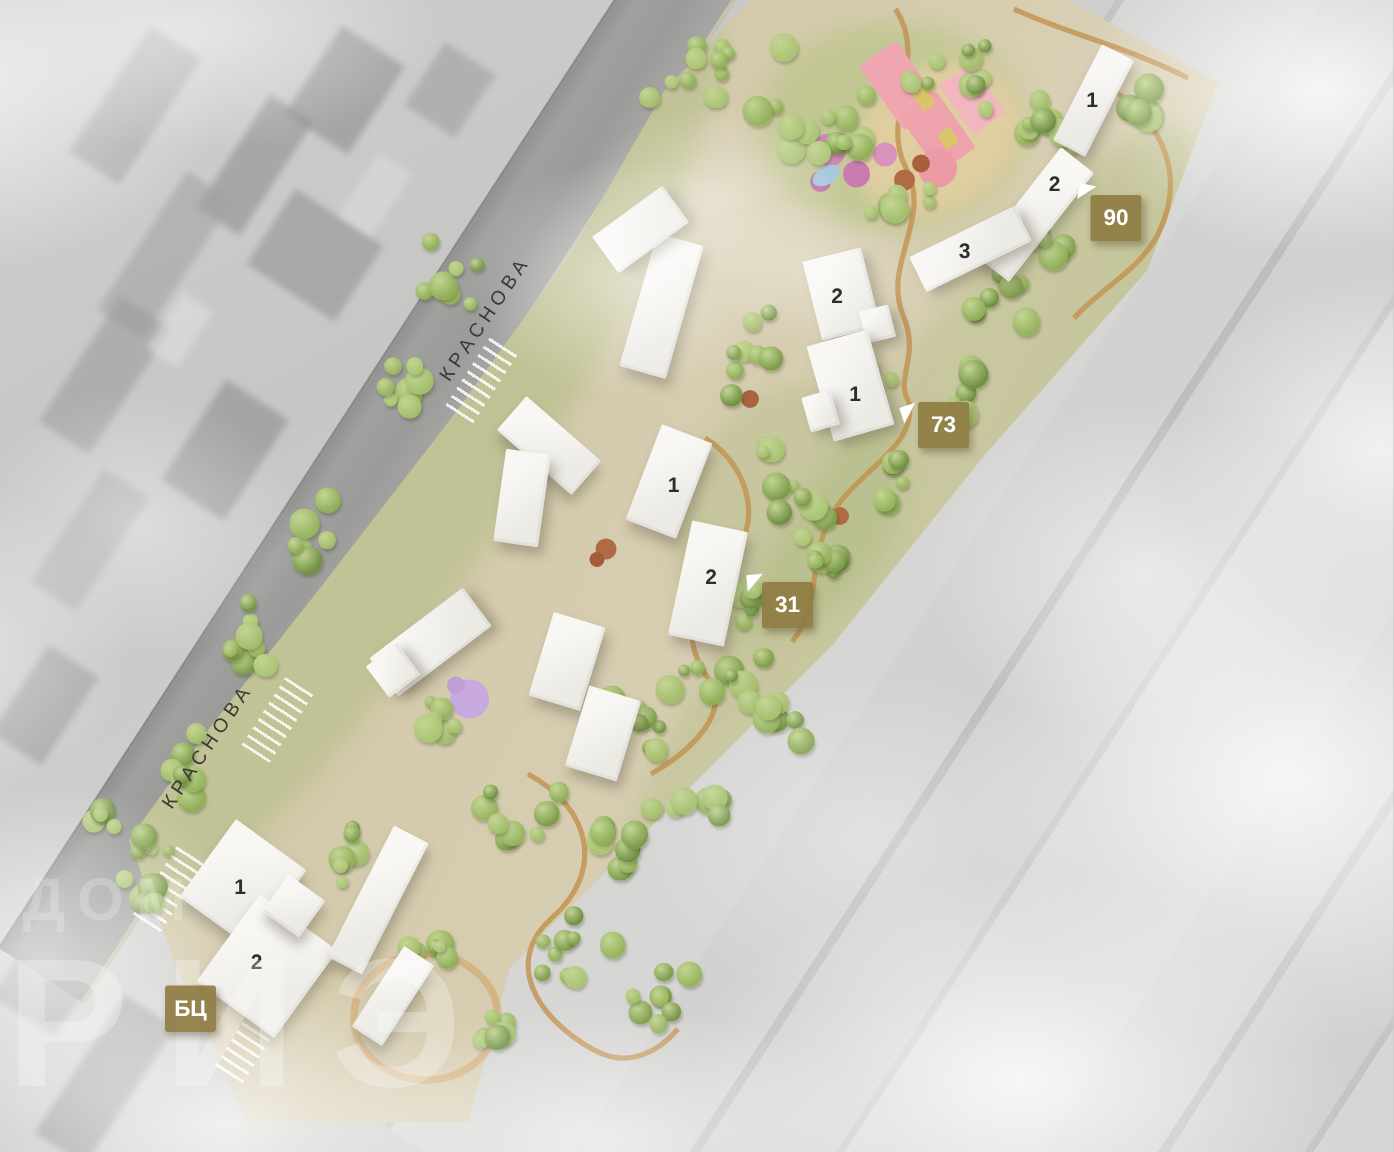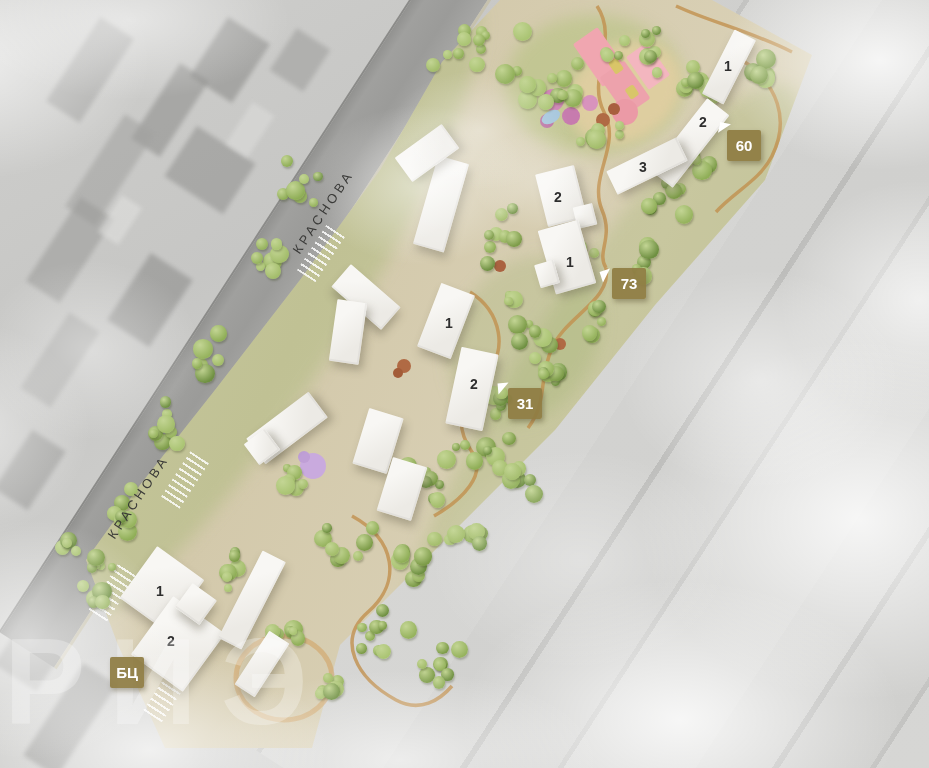--- a/index.html
+++ b/index.html
@@ -429,29 +429,30 @@
   <div class="unit" style="left:643px;top:167px;">3</div>
   <div class="unit" style="left:558px;top:197px;">2</div>
   <div class="unit" style="left:570px;top:262px;">1</div>
   <div class="unit" style="left:449px;top:323px;">1</div>
   <div class="unit" style="left:474px;top:384px;">2</div>
   <div class="unit" style="left:160px;top:591px;">1</div>
   <div class="unit" style="left:171px;top:641px;">2</div>
 
   <div class="badge" style="left:727px;top:130px;">
     <div class="ptr" style="left:-8px;top:-7px;transform:rotate(12deg);"></div>
-    <span>60</span>
+    <span>90</span>
   </div>
   <div class="badge" style="left:612px;top:268px;">
     <div class="ptr" style="left:-11px;top:2px;transform:rotate(-18deg);"></div>
     <span>73</span>
   </div>
   <div class="badge" style="left:508px;top:388px;">
     <div class="ptr" style="left:-10px;top:-5px;transform:rotate(-5deg);"></div>
     <span>31</span>
   </div>
   <div class="badge" style="left:110px;top:657px;">
     <span>БЦ</span>
   </div>
 
+  <div class="wm wm1">ДОМ</div>
   <div class="wm wm2">РИЭ</div>
 
 </div>
 
 </body></html>

